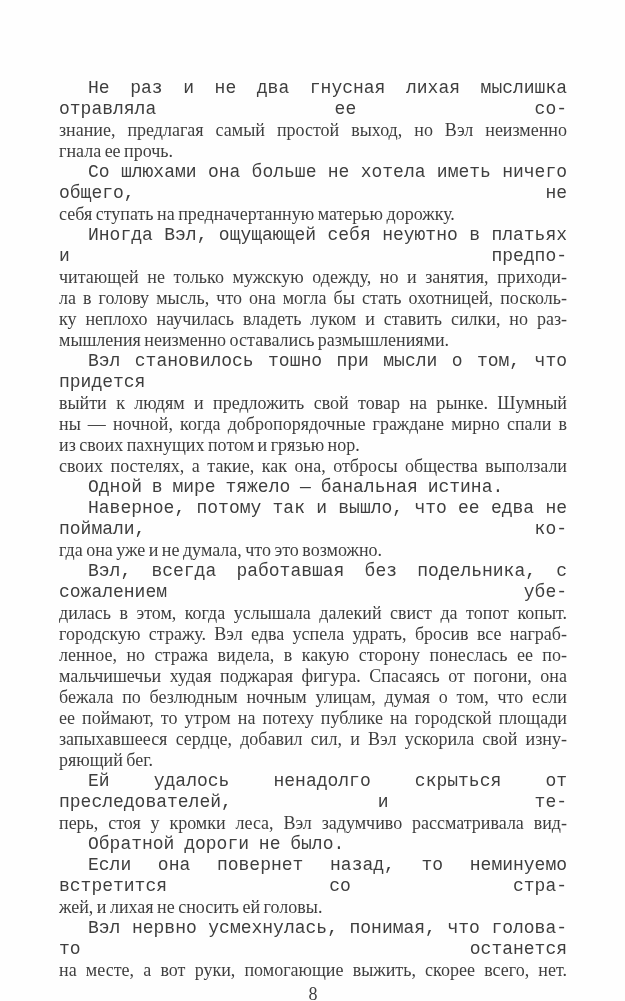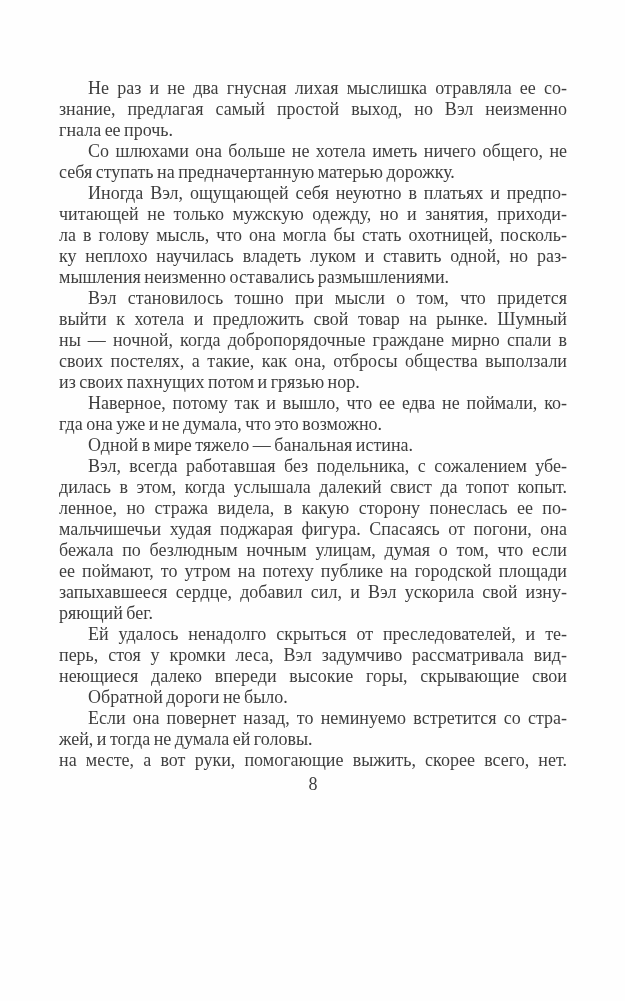--- a/index.html
+++ b/index.html
@@ -34,20 +34,21 @@
     text-align: justify;
     text-align-last: justify;
     -moz-text-align-last: justify;
   }
   .line.last {
     text-align-last: left;
     -moz-text-align-last: left;
   }
   .line.first {
     text-indent: 29px;
+    font-family: Liberation Mono, monospace;
   }
   .page-number {
     margin-top: 3px;
     text-align: center;
     font-size: 18px;
     line-height: 21px;
   }
 </style>
 </head>
 <body style="--bg: #fefefe; --fg: #3e3e3e;">
@@ -60,57 +61,58 @@
         <div class="line last">гнала ее прочь.</div>
       </div>
       <div class="para">
         <div class="line first">Со шлюхами она больше не хотела иметь ничего общего, не</div>
         <div class="line last">себя ступать на предначертанную матерью дорожку.</div>
       </div>
       <div class="para">
         <div class="line first">Иногда Вэл, ощущающей себя неуютно в платьях и предпо-</div>
         <div class="line">читающей не только мужскую одежду, но и занятия, приходи-</div>
         <div class="line">ла в голову мысль, что она могла бы стать охотницей, посколь-</div>
-        <div class="line">ку неплохо научилась владеть луком и ставить одной, но раз-</div>
+        <div class="line">ку неплохо научилась владеть луком и ставить силки, но раз-</div>
         <div class="line last">мышления неизменно оставались размышлениями.</div>
       </div>
       <div class="para">
         <div class="line first">Вэл становилось тошно при мысли о том, что придется</div>
-        <div class="line">выйти к хотела и предложить свой товар на рынке. Шумный</div>
+        <div class="line">выйти к людям и предложить свой товар на рынке. Шумный</div>
         <div class="line">ны — ночной, когда добропорядочные граждане мирно спали в</div>
+        <div class="line last">из своих пахнущих потом и грязью нор.</div>
         <div class="line">своих постелях, а такие, как она, отбросы общества выползали</div>
-        <div class="line last">из своих пахнущих потом и грязью нор.</div>
+      </div>
+      <div class="para">
+        <div class="line first last">Одной в мире тяжело — банальная истина.</div>
       </div>
       <div class="para">
         <div class="line first">Наверное, потому так и вышло, что ее едва не поймали, ко-</div>
         <div class="line last">гда она уже и не думала, что это возможно.</div>
       </div>
       <div class="para">
-        <div class="line first last">Одной в мире тяжело — банальная истина.</div>
-      </div>
-      <div class="para">
         <div class="line first">Вэл, всегда работавшая без подельника, с сожалением убе-</div>
         <div class="line">дилась в этом, когда услышала далекий свист да топот копыт.</div>
+        <div class="line">городскую стражу. Вэл едва успела удрать, бросив все награб-</div>
         <div class="line">ленное, но стража видела, в какую сторону понеслась ее по-</div>
         <div class="line">мальчишечьи худая поджарая фигура. Спасаясь от погони, она</div>
         <div class="line">бежала по безлюдным ночным улицам, думая о том, что если</div>
         <div class="line">ее поймают, то утром на потеху публике на городской площади</div>
         <div class="line">запыхавшееся сердце, добавил сил, и Вэл ускорила свой изну-</div>
         <div class="line last">ряющий бег.</div>
       </div>
       <div class="para">
         <div class="line first">Ей удалось ненадолго скрыться от преследователей, и те-</div>
         <div class="line">перь, стоя у кромки леса, Вэл задумчиво рассматривала вид-</div>
-        <div class="line">неющиеся далеко впереди высокие горы, скрывающие свои</div>
       </div>
       <div class="para">
         <div class="line first last">Обратной дороги не было.</div>
       </div>
       <div class="para">
         <div class="line first">Если она повернет назад, то неминуемо встретится со стра-</div>
-        <div class="line last">жей, и тогда не думала ей головы.</div>
+        <div class="line last">жей, и лихая не сносить ей головы.</div>
       </div>
       <div class="para">
+        <div class="line first">Вэл нервно усмехнулась, понимая, что голова-то останется</div>
         <div class="line">на месте, а вот руки, помогающие выжить, скорее всего, нет.</div>
       </div>
     </div>
   <div class="page-number">8</div>
 </div>
 
 </body></html>

